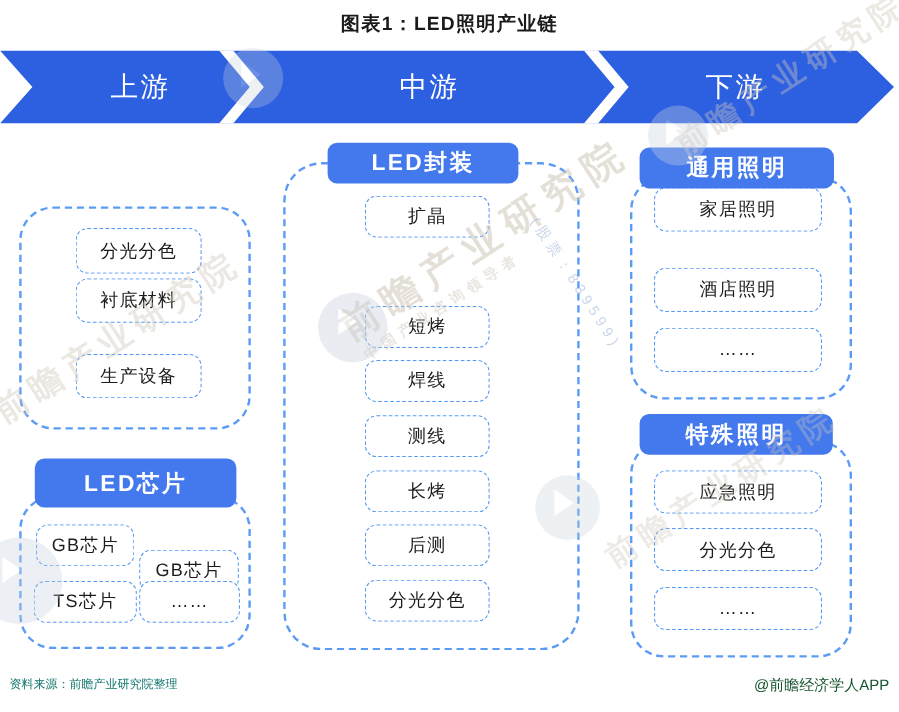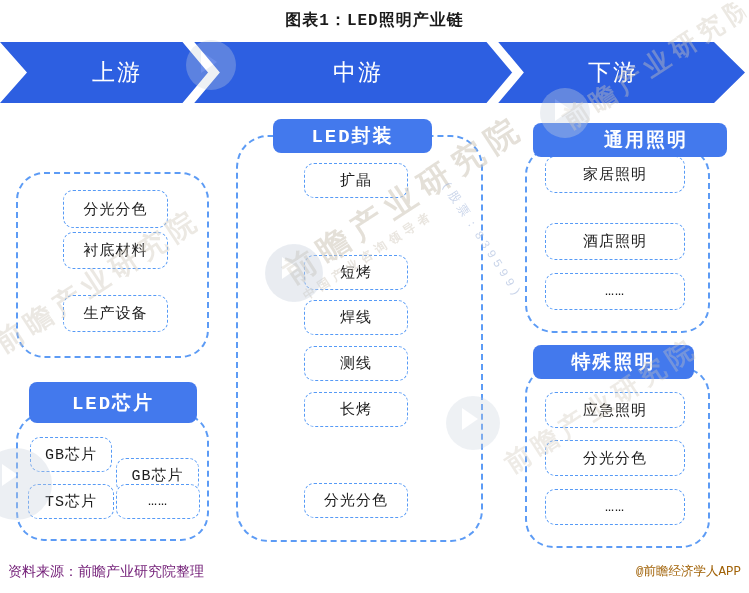--- a/index.html
+++ b/index.html
@@ -1,32 +1,32 @@
 <!DOCTYPE html>
 <html><head>
 <meta charset="utf-8">
 <style>
   html,body{margin:0;padding:0;background:#fff;}
   .canvas{position:relative;width:749px;height:593px;background:#ffffff;
-          font-family:Liberation Mono, monospace;overflow:hidden;border-radius:27px;}
+          font-family:Liberation Sans, sans-serif;overflow:hidden;}
   .title{position:absolute;left:0;top:10px;width:749px;text-align:center;
          font-size:16px;font-weight:bold;color:#1a1a1a;letter-spacing:1px;z-index:4;}
   .band-svg{position:absolute;left:0;top:42px;z-index:1;}
   .stage-label{position:absolute;top:42px;height:61px;display:flex;align-items:center;
          justify-content:center;color:#ffffff;font-size:23px;font-weight:500;
          letter-spacing:2px;z-index:2;}
   .cont{position:absolute;border:2px dashed #5c9bf5;border-radius:28px;z-index:1;background:transparent;}
   .hdr{position:absolute;background:#4379ed;color:#ffffff;font-weight:bold;font-size:19px;
        display:flex;align-items:center;justify-content:center;border-radius:8px;
        letter-spacing:2px;z-index:3;}
   .item{position:absolute;border:1.5px dashed #569af6;border-radius:10px;background:#ffffff;
         display:flex;align-items:center;justify-content:center;font-size:15px;color:#1c1c1c;
         letter-spacing:1px;z-index:2;}
-  .footer-src{position:absolute;left:8px;top:563px;font-size:14px;color:#701a75;z-index:4;}
-  .footer-credit{position:absolute;right:8px;top:563px;font-size:12.5px;color:#a16207;z-index:4;}
+  .footer-src{position:absolute;left:8px;top:563px;font-size:10px;color:#0f766e;z-index:4;}
+  .footer-credit{position:absolute;right:8px;top:563px;font-size:12.5px;color:#14532d;z-index:4;}
   .wm{position:absolute;pointer-events:none;z-index:5;white-space:nowrap;}
   .wm-text{font-weight:bold;color:#cfc7ba;}
   .wm-logo{border-radius:50%;background:#c9d2de;}
   .wm-logo::after{content:"";position:absolute;left:30%;top:22%;width:0;height:0;
         border-top:11px solid transparent;border-bottom:11px solid transparent;
         border-left:16px solid #ffffff;}
 </style>
 </head>
 <body>
 
@@ -55,24 +55,25 @@
   <div class="item" style="left:28px;top:484px;width:84px;height:33px;">TS芯片</div>
   <div class="item" style="left:116px;top:484px;width:82px;height:33px;">……</div>
 
   <div class="cont" style="left:236px;top:135px;width:243px;height:403px;border-radius:32px;"></div>
   <div class="hdr" style="left:273px;top:119px;width:159px;height:34px;">LED封装</div>
   <div class="item" style="left:304px;top:163px;width:102px;height:33px;">扩晶</div>
   <div class="item" style="left:304px;top:255px;width:102px;height:33px;">短烤</div>
   <div class="item" style="left:304px;top:300px;width:102px;height:33px;">焊线</div>
   <div class="item" style="left:304px;top:346px;width:102px;height:33px;">测线</div>
   <div class="item" style="left:304px;top:392px;width:102px;height:33px;">长烤</div>
+  <div class="item" style="left:304px;top:437px;width:102px;height:33px;">后测</div>
   <div class="item" style="left:304px;top:483px;width:102px;height:33px;">分光分色</div>
 
   <div class="cont" style="left:525px;top:147px;width:181px;height:182px;"></div>
-  <div class="hdr" style="left:533px;top:123px;width:162px;height:34px;padding-left:32px;">通用照明</div>
+  <div class="hdr" style="left:533px;top:123px;width:162px;height:34px;">通用照明</div>
   <div class="item" style="left:545px;top:156px;width:138px;height:35px;">家居照明</div>
   <div class="item" style="left:545px;top:223px;width:138px;height:35px;">酒店照明</div>
   <div class="item" style="left:545px;top:273px;width:138px;height:35px;">……</div>
 
   <div class="cont" style="left:525px;top:367px;width:181px;height:177px;"></div>
   <div class="hdr" style="left:533px;top:345px;width:161px;height:34px;">特殊照明</div>
   <div class="item" style="left:545px;top:392px;width:138px;height:34px;">应急照明</div>
   <div class="item" style="left:545px;top:440px;width:138px;height:34px;">分光分色</div>
   <div class="item" style="left:545px;top:489px;width:138px;height:34px;">……</div>
 

